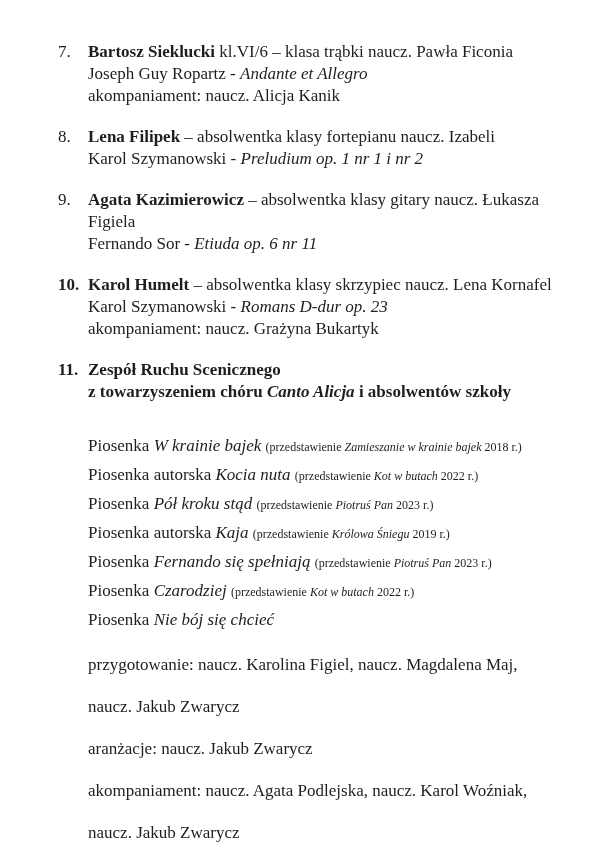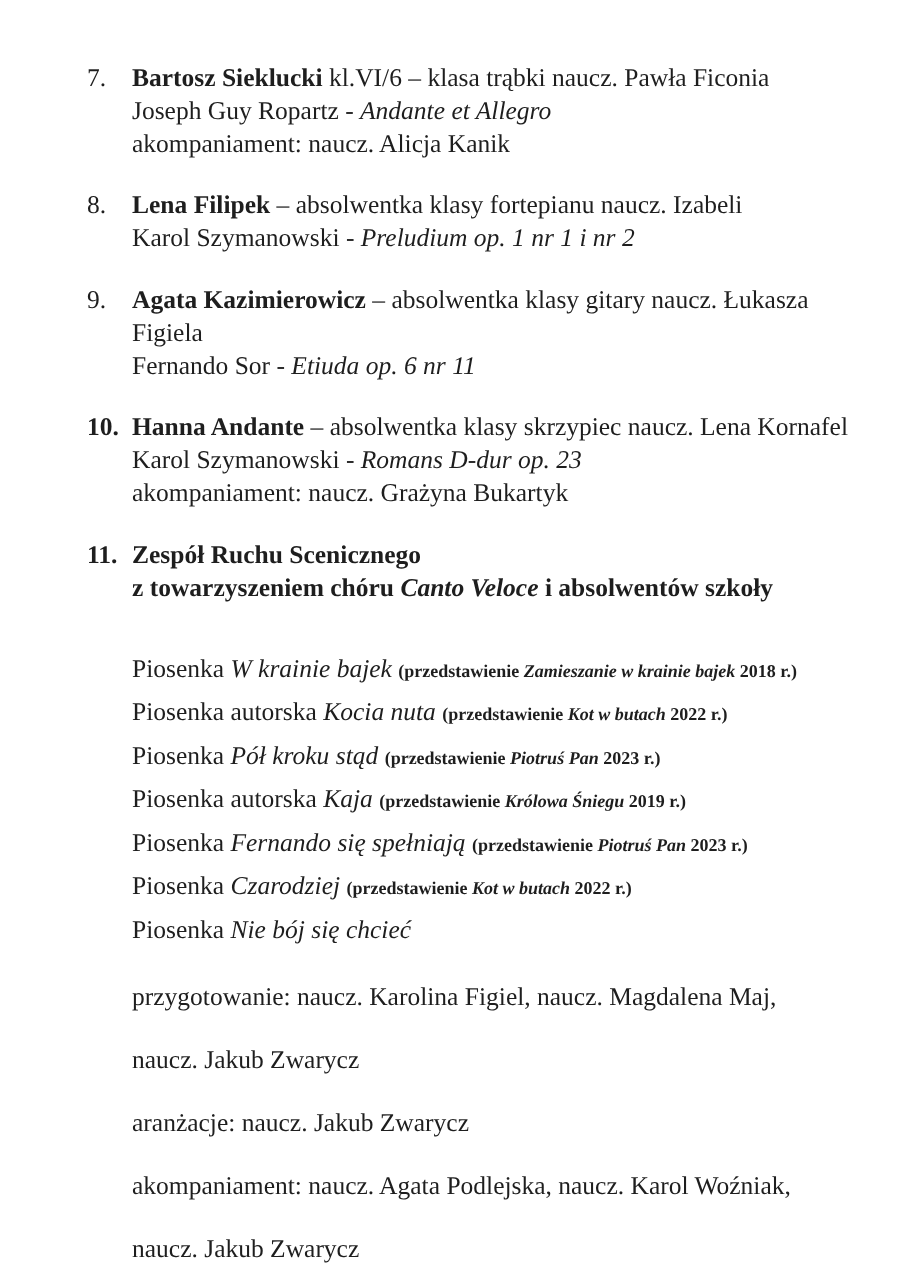--- a/index.html
+++ b/index.html
@@ -50,21 +50,21 @@
   .credits-line {
     font-size: 17px;
     line-height: 22px;
     white-space: nowrap;
     margin-top: 20px;
   }
   .b { font-weight: bold; }
   .i { font-style: italic; }
   .small {
     font-size: 12px;
-    font-weight: 700;
+    font-weight: 400;
   }
 </style>
 </head>
 <body>
 
 <div class="page">
   <div id="entries">
       <div class="entry">
         <div class="entry-number">7.</div>
         <div>
@@ -84,30 +84,30 @@
         <div class="entry-number">9.</div>
         <div>
           <div class="entry-line"><span class="b">Agata Kazimierowicz</span><span> – absolwentka klasy gitary naucz. Łukasza</span></div>
           <div class="entry-line"><span>Figiela</span></div>
           <div class="entry-line"><span>Fernando Sor - </span><span class="i">Etiuda op. 6 nr 11</span></div>
         </div>
       </div>
       <div class="entry">
         <div class="entry-number b">10.</div>
         <div>
-          <div class="entry-line"><span class="b">Hanna Andante</span><span> – absolwentka klasy skrzypiec naucz. Lena Kornafel</span></div>
+          <div class="entry-line"><span class="b">Karol Humelt</span><span> – absolwentka klasy skrzypiec naucz. Lena Kornafel</span></div>
           <div class="entry-line"><span>Karol Szymanowski - </span><span class="i">Romans D-dur op. 23</span></div>
           <div class="entry-line"><span>akompaniament: naucz. Grażyna Bukartyk</span></div>
         </div>
       </div>
       <div class="entry">
         <div class="entry-number b">11.</div>
         <div>
           <div class="entry-line"><span class="b">Zespół Ruchu Scenicznego</span></div>
-          <div class="entry-line"><span class="b">z towarzyszeniem chóru </span><span class="b i">Canto Veloce</span><span class="b"> i absolwentów szkoły</span></div>
+          <div class="entry-line"><span class="b">z towarzyszeniem chóru </span><span class="b i">Canto Alicja</span><span class="b"> i absolwentów szkoły</span></div>
         </div>
       </div>
     </div>
   <div id="songs" class="songs">
       <div class="song-line"><span>Piosenka </span><span class="i">W krainie bajek</span><span> </span><span class="small">(przedstawienie </span><span class="i small">Zamieszanie w krainie bajek</span><span class="small"> 2018 r.)</span></div>
       <div class="song-line"><span>Piosenka autorska </span><span class="i">Kocia nuta</span><span> </span><span class="small">(przedstawienie </span><span class="i small">Kot w butach</span><span class="small"> 2022 r.)</span></div>
       <div class="song-line"><span>Piosenka </span><span class="i">Pół kroku stąd</span><span> </span><span class="small">(przedstawienie </span><span class="i small">Piotruś Pan</span><span class="small"> 2023 r.)</span></div>
       <div class="song-line"><span>Piosenka autorska </span><span class="i">Kaja</span><span> </span><span class="small">(przedstawienie </span><span class="i small">Królowa Śniegu</span><span class="small"> 2019 r.)</span></div>
       <div class="song-line"><span>Piosenka </span><span class="i">Fernando się spełniają</span><span> </span><span class="small">(przedstawienie </span><span class="i small">Piotruś Pan</span><span class="small"> 2023 r.)</span></div>
       <div class="song-line"><span>Piosenka </span><span class="i">Czarodziej</span><span> </span><span class="small">(przedstawienie </span><span class="i small">Kot w butach</span><span class="small"> 2022 r.)</span></div>

